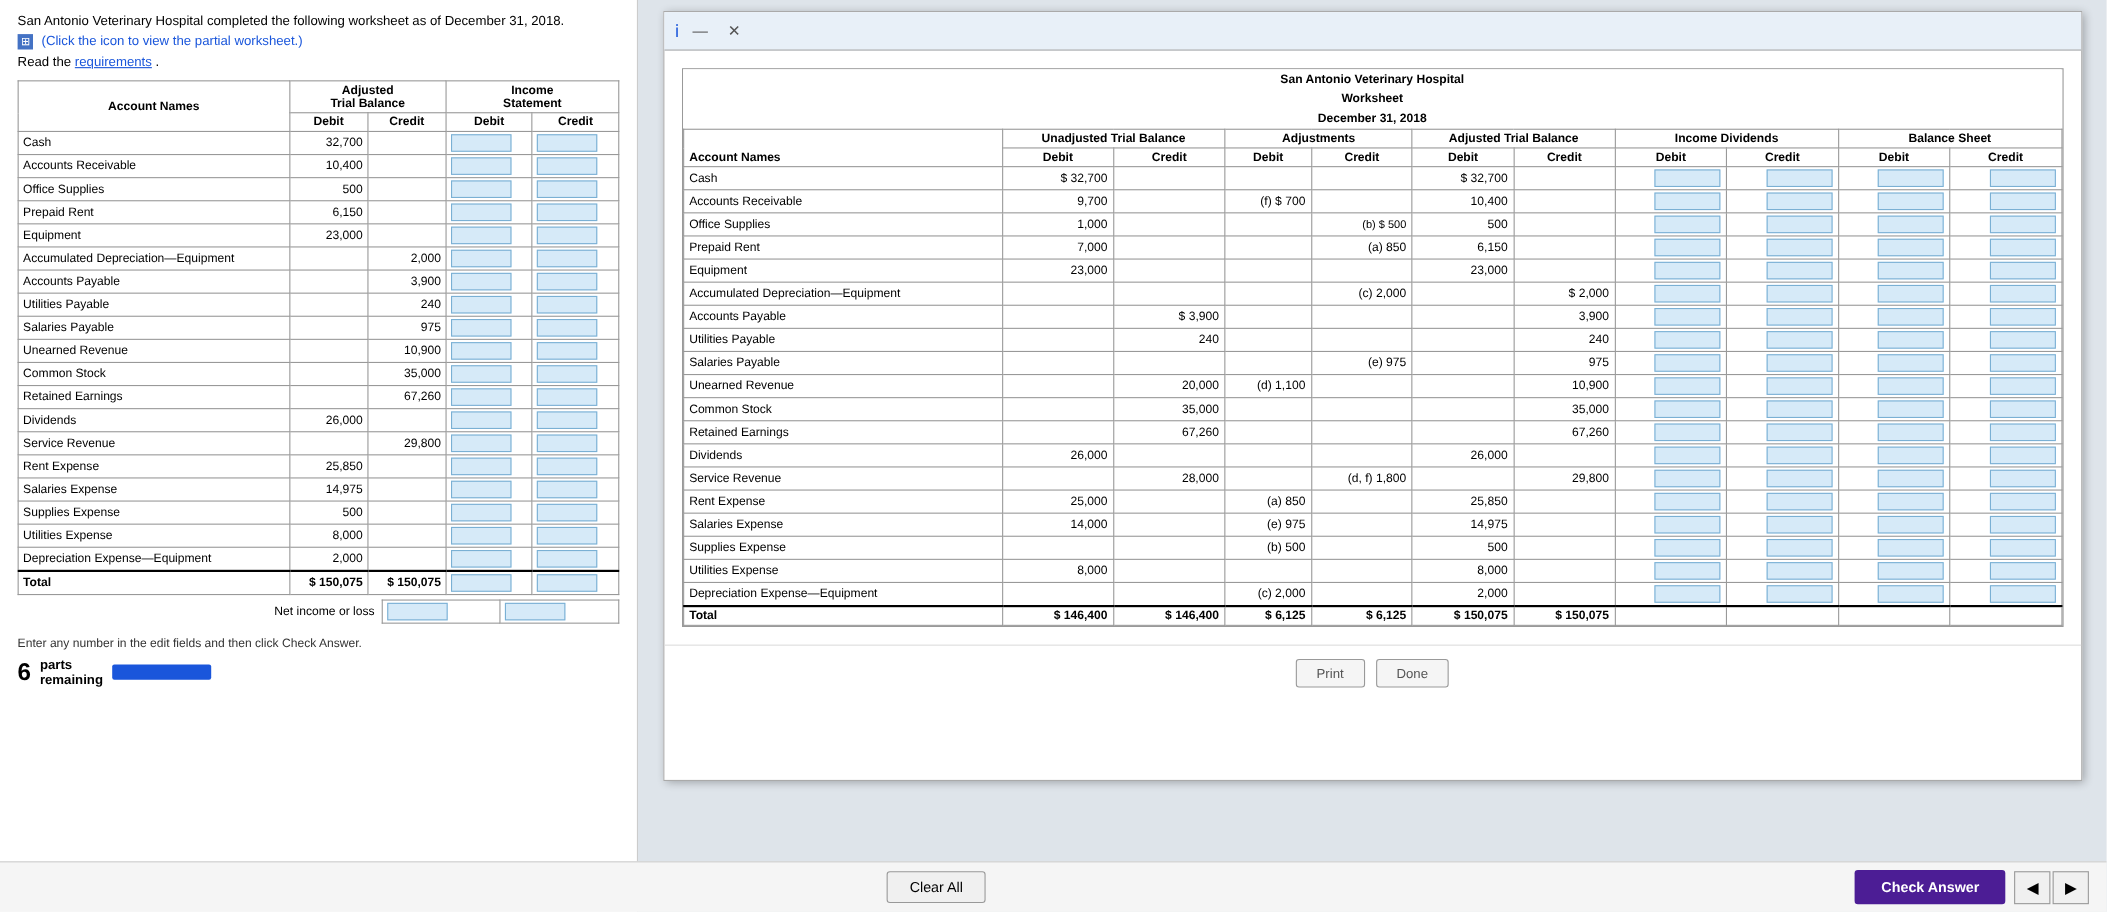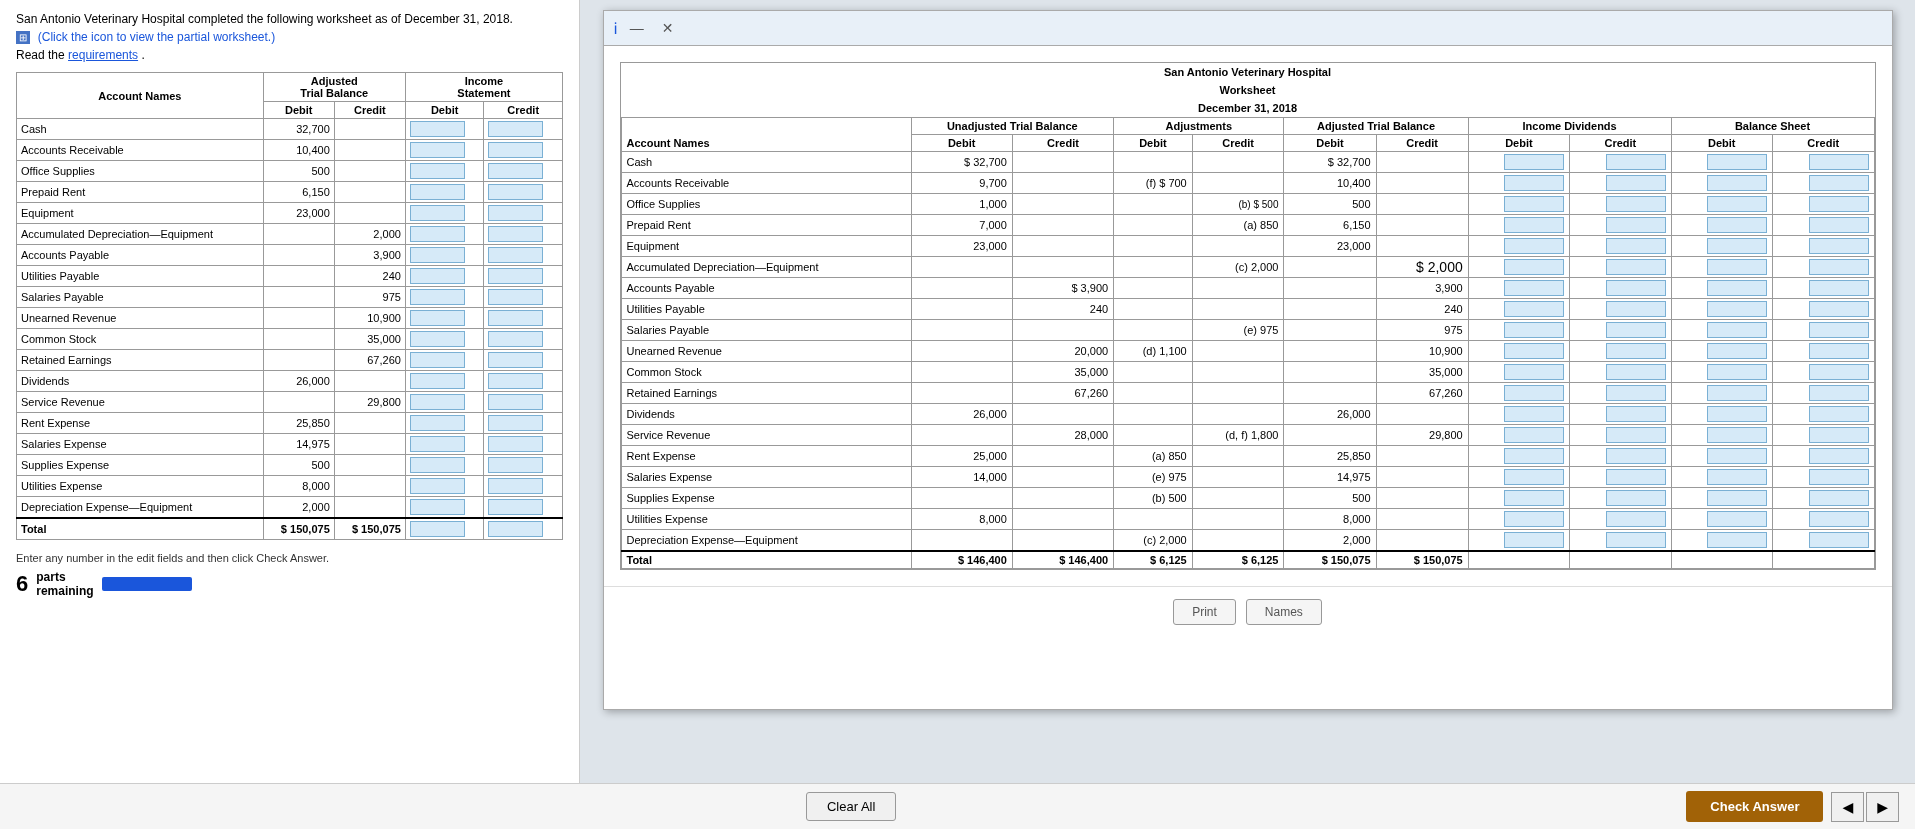--- a/index.html
+++ b/index.html
@@ -52,21 +52,21 @@
     .data-table th { text-align: center; background: #fff; font-weight: bold; }
     .data-table td { text-align: right; }
     .data-table td.account-col { text-align: left; min-width: 200px; }
 
     .modal-footer { display: flex; justify-content: center; gap: 10px; padding: 12px; border-top: 1px solid #ddd; }
     .modal-footer button { padding: 5px 18px; font-size: 12px; cursor: pointer; border: 1px solid #999; background: #f5f5f5; border-radius: 3px; }
 
     
     .bottom-bar { position: absolute; bottom: 0; left: 0; right: 0; height: 46px; background: #f5f5f5; border-top: 1px solid #ccc; display: flex; align-items: center; justify-content: space-between; padding: 0 16px; }
     .clear-all-btn { padding: 6px 20px; font-size: 13px; border: 1px solid #999; background: #f0f0f0; cursor: pointer; border-radius: 3px; }
-    .check-answer-btn { padding: 8px 24px; font-size: 13px; background: #a16207; color: #fff; border: none; cursor: pointer; border-radius: 3px; font-weight: bold; }
+    .check-answer-btn { padding: 8px 24px; font-size: 13px; background: #4c1d95; color: #fff; border: none; cursor: pointer; border-radius: 3px; font-weight: bold; }
     .nav-arrows { display: flex; gap: 2px; }
     .nav-arrow { padding: 6px 10px; font-size: 14px; border: 1px solid #999; background: #f0f0f0; cursor: pointer; }
 
     
     .help-btn { position: absolute; bottom: 8px; right: 100px; width: 28px; height: 28px; background: #e8a200; border-radius: 50%; display: flex; align-items: center; justify-content: center; color: #fff; font-weight: bold; font-size: 14px; cursor: pointer; border: none; }
 
     .section-title { text-align: center; border: none !important; padding: 3px !important; }
   </style>
 </head>
 <body>
@@ -244,20 +244,30 @@
           <tr class="total-row">
     <td class="account-col" style="text-align:left; font-size:11px;">Total</td>
     <td class="num">$ 150,075</td>
     <td class="num">$ 150,075</td>
     <td><input type="text" style="width: 55px;"></td>
     <td><input type="text" style="width: 55px;"></td>
   </tr>
         </tbody>
     </table>
 
+    <table class="left-table" style="margin-top:4px;">
+      <tbody>
+          <tr>
+        <td style="width:160px; border:none;"></td>
+        <td colspan="2" class="net-income-label" style="border:none; text-align:right; padding-right:6px;">Net income or loss</td>
+        <td style="border:1px solid #999;"><input type="text" style="width: 55px;"></td>
+        <td style="border:1px solid #999;"><input type="text" style="width: 55px;"></td>
+      </tr>
+    </tbody>
+      </table>
 
     <p class="bottom-instructions" style="margin-top:12px;">Enter any number in the edit fields and then click Check Answer.</p>
 
     <div class="parts-remaining" style="margin-top:6px;">
       <span class="parts-num">6</span>
       <span class="parts-label">
         <span>parts</span>
         <span>remaining</span>
       </span>
       <div class="progress-bar-bg"></div>
@@ -373,21 +383,21 @@
     <td><input type="text" style="width: 60px; border: 1px solid rgb(122, 176, 212); background: rgb(214, 234, 248); padding: 1px 3px; font-size: 11px; text-align: right;"></td>
     <td><input type="text" style="width: 60px; border: 1px solid rgb(122, 176, 212); background: rgb(214, 234, 248); padding: 1px 3px; font-size: 11px; text-align: right;"></td>
   </tr>
                 <tr>
     <td class="account-col" style="font-size:11px;">Accumulated Depreciation—Equipment</td>
     <td style="font-size:11px;"></td>
     <td style="font-size:11px;"></td>
     <td style="font-size:11px;"></td>
     <td style="font-size:11px;">(c) 2,000</td>
     <td style="font-size:11px;"></td>
-    <td style="font-size:14px;">$ 2,000</td>
+    <td style="font-size:11px;">$ 2,000</td>
     <td><input type="text" style="width: 60px; border: 1px solid rgb(122, 176, 212); background: rgb(214, 234, 248); padding: 1px 3px; font-size: 11px; text-align: right;"></td>
     <td><input type="text" style="width: 60px; border: 1px solid rgb(122, 176, 212); background: rgb(214, 234, 248); padding: 1px 3px; font-size: 11px; text-align: right;"></td>
     <td><input type="text" style="width: 60px; border: 1px solid rgb(122, 176, 212); background: rgb(214, 234, 248); padding: 1px 3px; font-size: 11px; text-align: right;"></td>
     <td><input type="text" style="width: 60px; border: 1px solid rgb(122, 176, 212); background: rgb(214, 234, 248); padding: 1px 3px; font-size: 11px; text-align: right;"></td>
   </tr>
                 <tr>
     <td class="account-col" style="font-size:11px;">Accounts Payable</td>
     <td style="font-size:11px;"></td>
     <td style="font-size:11px;">$ 3,900</td>
     <td style="font-size:11px;"></td>
@@ -567,21 +577,21 @@
     <td style="border-top: 2px solid rgb(0, 0, 0);"></td>
     <td style="border-top: 2px solid rgb(0, 0, 0);"></td>
     <td style="border-top: 2px solid rgb(0, 0, 0);"></td>
   </tr>
               </tbody>
           </table>
         </div>
       </div>
       <div class="modal-footer">
         <button class="modal-btn" style="border:1px solid #999; padding:5px 18px;">Print</button>
-        <button class="modal-btn" style="border:1px solid #999; padding:5px 18px;">Names</button>
+        <button class="modal-btn" style="border:1px solid #999; padding:5px 18px;">Done</button>
       </div>
     </div>
   </div>
 
   <button class="help-btn" style="right:60px;">?</button>
 
   <div class="bottom-bar">
     <div></div>
     <button class="clear-all-btn">Clear All</button>
     <div style="display:flex; gap:8px; align-items:center;">

